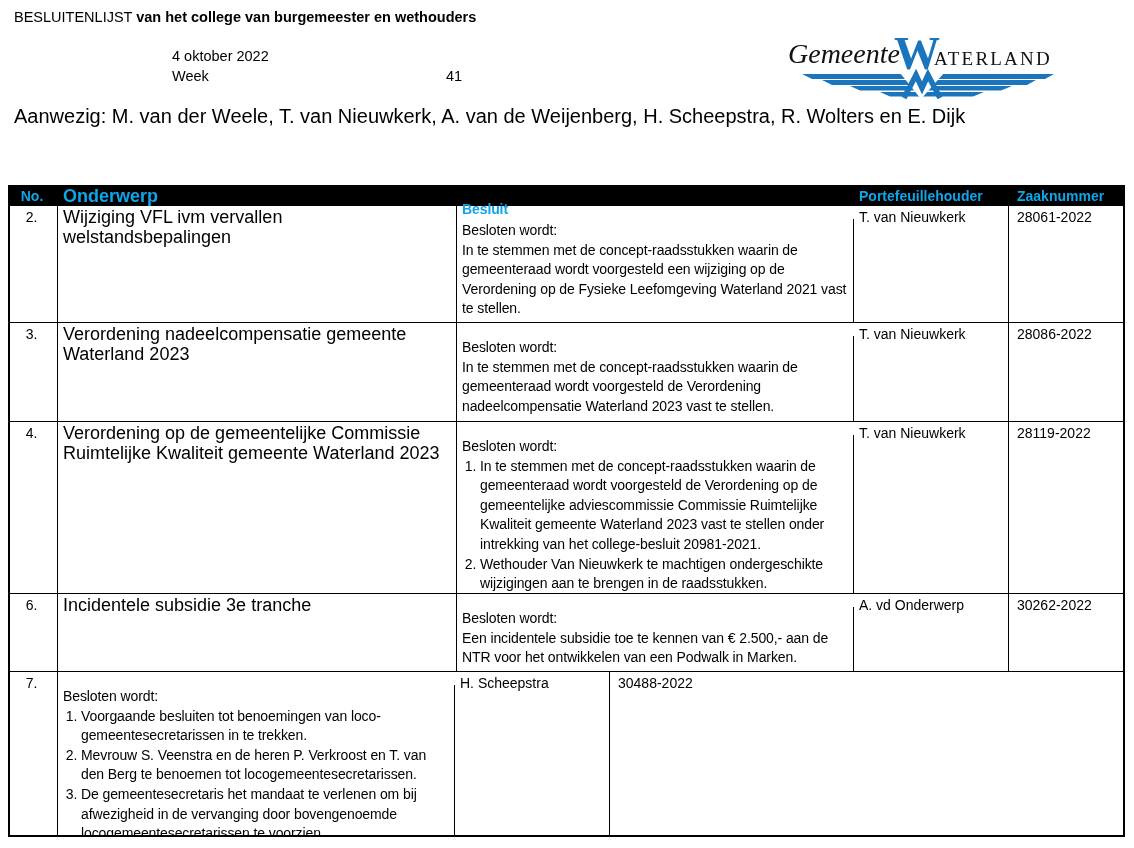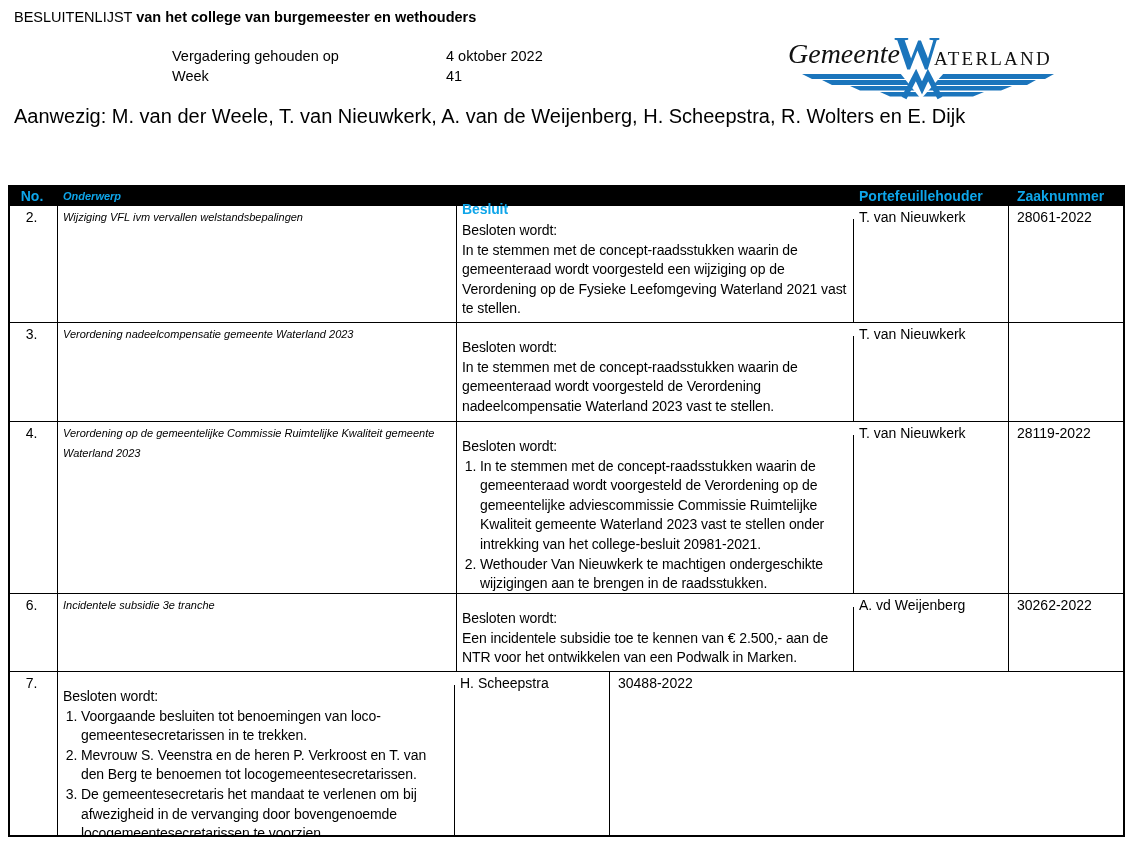--- a/index.html
+++ b/index.html
@@ -38,39 +38,38 @@
   }
   .t-row.first { border-top:none; }
   .cell { padding:2px 6px 0 5px; overflow:hidden; }
   .c1 { width:48px; }
   .c2 { width:399px; }
   .c3 { width:397px;margin-top:13px; }
   .c4 { width:155px; }
   .c5 { flex:1; }
   .t-row .c1, .t-row .c2, .t-row .c3, .t-row .c4 { border-right:1px solid #000; }
   .c1 { text-align:center; padding-left:0; padding-right:4px; }
-  .c2 { padding-right:10px; font-size:11px;font-style:italic; }
+  .c2 { padding-right:10px; font-size:18px; }
   .c3 { letter-spacing:-0.1px; }
   .c5 { padding-left:8px; }
   .besluit-list { margin:0; padding-left:18px; }
   .besluit-list li { padding-left:0; }
 </style>
 </head>
 <body>
 
 <div class="page">
 
   <div class="doc-title">
     <span>BESLUITENLIJST</span>
     <span class="t-bold">van het college van burgemeester en wethouders</span>
   </div>
 
   <div class="meta-block">
     <div class="meta-row">
-      <span class="meta-label">Vergadering gehouden op</span>
       <span class="meta-value">4 oktober 2022</span>
     </div>
     <div class="meta-row">
       <span class="meta-label">Week</span>
       <span class="meta-value">41</span>
     </div>
   </div>
 
   <div class="attendees">Aanwezig: M. van der Weele, T. van Nieuwkerk, A. van de Weijenberg, H. Scheepstra, R. Wolters en E. Dijk</div>
 
@@ -110,20 +109,21 @@
     </div>
 
     <div class="t-row" style="height:99px">
       <div class="cell c1">3.</div>
       <div class="cell c2">Verordening nadeelcompensatie gemeente Waterland 2023</div>
       <div class="cell c3">
         <div>Besloten wordt:</div>
         <div>In te stemmen met de concept-raadsstukken waarin de gemeenteraad wordt voorgesteld de Verordening nadeelcompensatie Waterland 2023 vast te stellen.</div>
       </div>
       <div class="cell c4">T. van Nieuwkerk</div>
+      <div class="cell c5">28086-2022</div>
     </div>
 
     <div class="t-row" style="height:172px">
       <div class="cell c1">4.</div>
       <div class="cell c2">Verordening op de gemeentelijke Commissie Ruimtelijke Kwaliteit gemeente Waterland 2023</div>
       <div class="cell c3">
         <div>Besloten wordt:</div>
         <ol class="besluit-list">
           <li>In te stemmen met de concept-raadsstukken waarin de gemeenteraad wordt voorgesteld de Verordening op de gemeentelijke adviescommissie Commissie Ruimtelijke Kwaliteit gemeente Waterland 2023 vast te stellen onder intrekking van het college-besluit 20981-2021.</li>
           <li>Wethouder Van Nieuwkerk te machtigen ondergeschikte wijzigingen aan te brengen in de raadsstukken.</li>
@@ -133,21 +133,21 @@
       <div class="cell c5">28119-2022</div>
     </div>
 
     <div class="t-row" style="height:78px">
       <div class="cell c1">6.</div>
       <div class="cell c2">Incidentele subsidie 3e tranche</div>
       <div class="cell c3">
         <div>Besloten wordt:</div>
         <div>Een incidentele subsidie toe te kennen van € 2.500,- aan de NTR voor het ontwikkelen van een Podwalk in Marken.</div>
       </div>
-      <div class="cell c4">A. vd Weijenberg</div>
+      <div class="cell c4">A. vd Onderwerp</div>
       <div class="cell c5">30262-2022</div>
     </div>
 
     <div class="t-row" style="height:164px">
       <div class="cell c1">7.</div>
       <div class="cell c3">
         <div>Besloten wordt:</div>
         <ol class="besluit-list">
           <li>Voorgaande besluiten tot benoemingen van loco-gemeentesecretarissen in te trekken.</li>
           <li>Mevrouw S. Veenstra en de heren P. Verkroost en T. van den Berg te benoemen tot locogemeentesecretarissen.</li>

